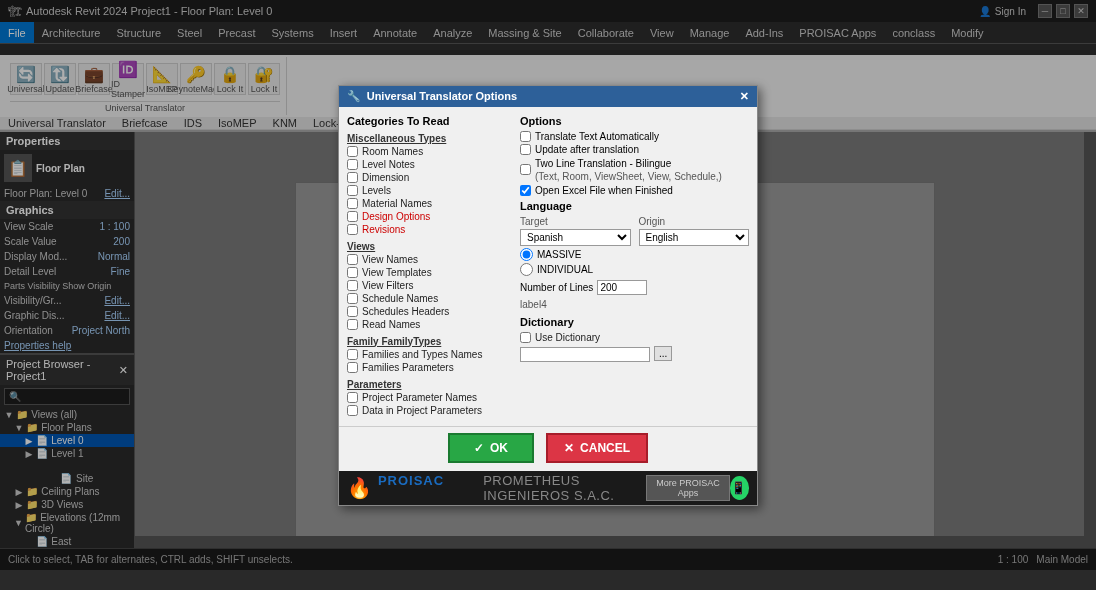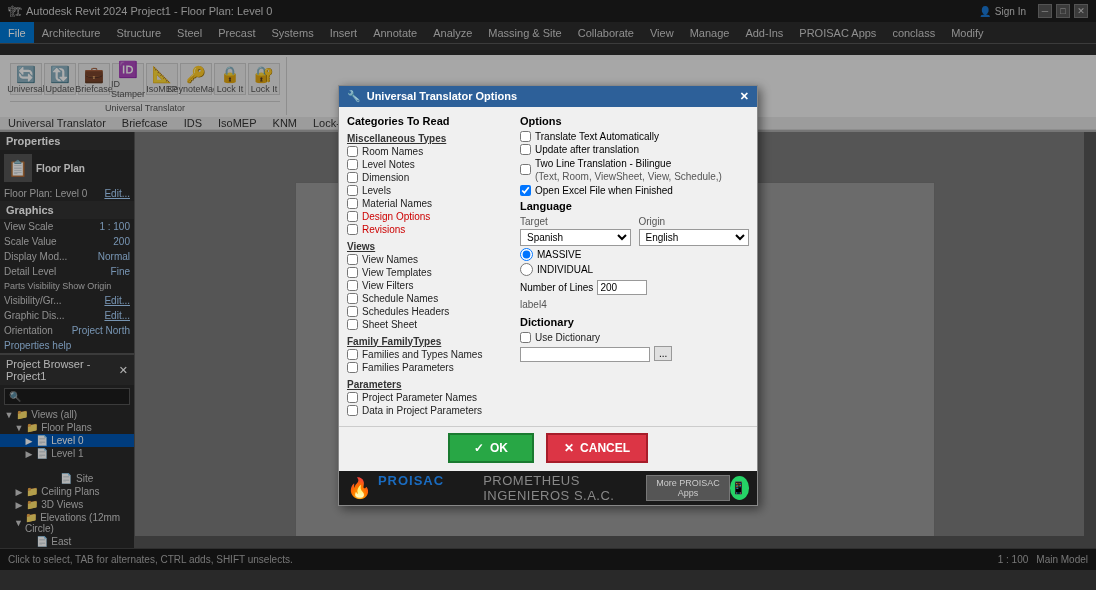--- a/index.html
+++ b/index.html
@@ -597,21 +597,21 @@
     </div>
     <div class="panel-row">
       <span class="label">Graphic Dis...</span>
       <span class="value" style="cursor:pointer;text-decoration:underline;">Edit...</span>
     </div>
     <div class="panel-row">
       <span class="label">Orientation</span>
       <span class="value">Project North</span>
     </div>
     <div class="panel-row">
-      <span class="label" style="color:#aad4ff;cursor:pointer;">Properties help</span>
+      <span class="label" style="color:#aad4ff;text-decoration:underline;cursor:pointer;">Properties help</span>
     </div>
 
     <div id="project-browser">
       <div class="project-browser-title">
         <span>Project Browser - Project1</span>
         <span style="cursor:pointer;">✕</span>
       </div>
       <div id="search-box">
         <input type="text" placeholder="🔍" style="">
       </div>
@@ -744,21 +744,21 @@
         <div class="checkbox-row">
           <input type="checkbox" id="cb-sn" style="">
           <label for="cb-sn">Schedule Names</label>
         </div>
         <div class="checkbox-row">
           <input type="checkbox" id="cb-sh" style="">
           <label for="cb-sh" class="colored-label2">Schedules Headers</label>
         </div>
         <div class="checkbox-row">
           <input type="checkbox" id="cb-shname" style="">
-          <label for="cb-shname">Sheet Sheet</label>
+          <label for="cb-shname">Read Names</label>
         </div>
 
         <div class="sub-heading">Family  FamilyTypes</div>
         <div class="checkbox-row">
           <input type="checkbox" id="cb-ft" style="">
           <label for="cb-ft">Families and Types Names</label>
         </div>
         <div class="checkbox-row">
           <input type="checkbox" id="cb-fp" style="">
           <label for="cb-fp">Families Parameters</label>

